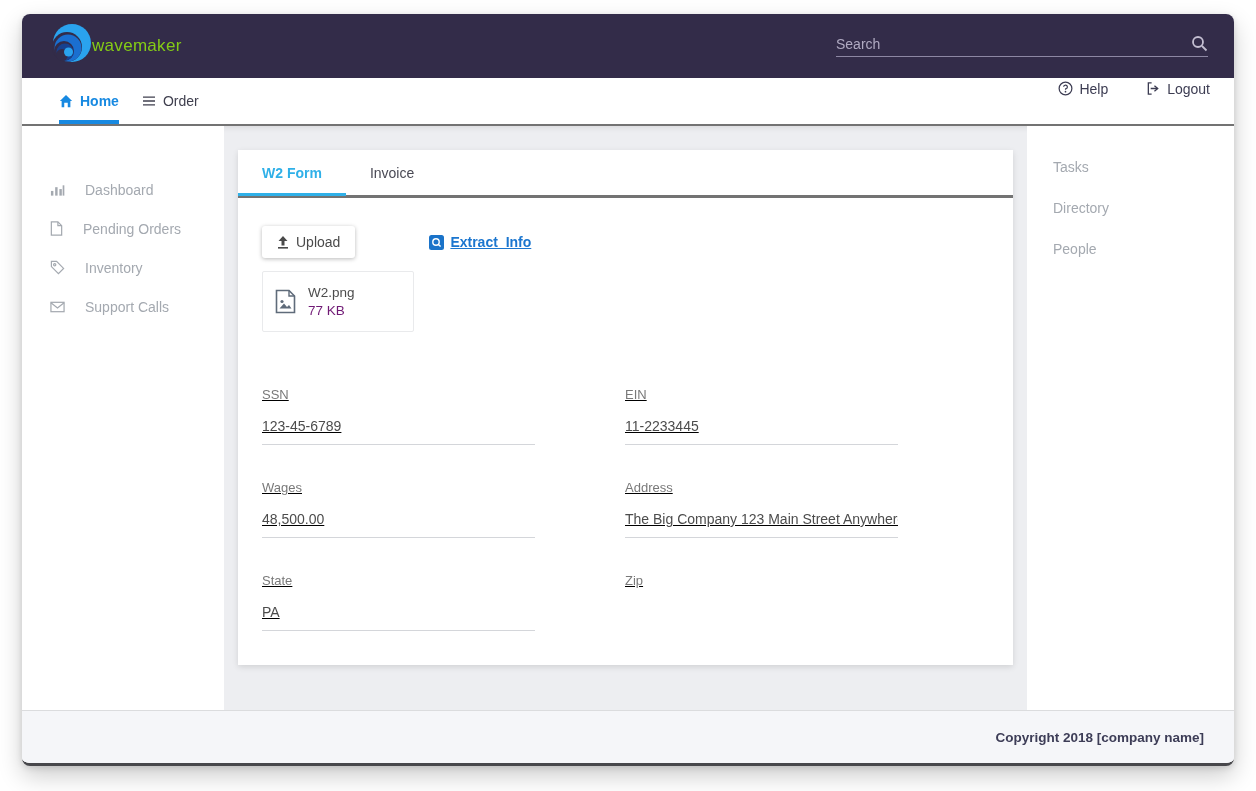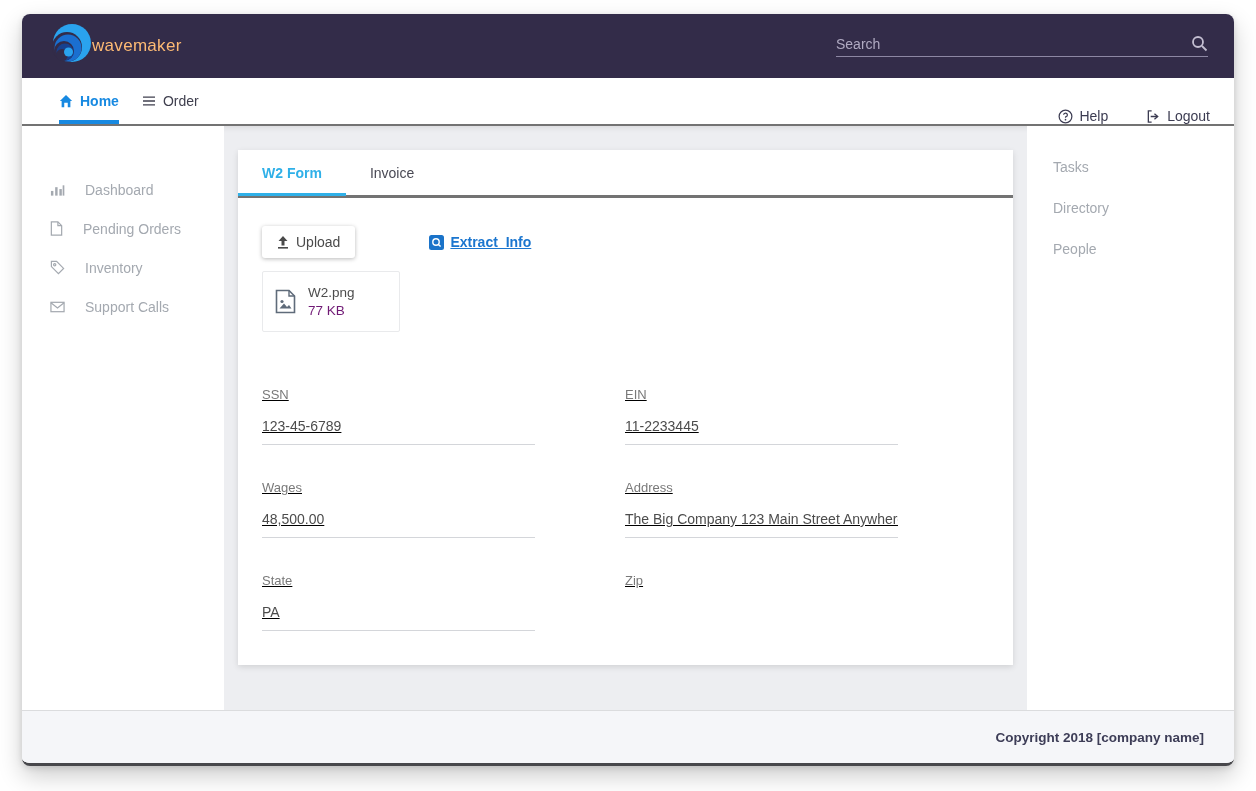--- a/index.html
+++ b/index.html
@@ -12,21 +12,21 @@
     box-shadow:0 10px 24px rgba(0,0,0,.20), 0 2px 6px rgba(0,0,0,.12);
     border-bottom:3px solid #47474b; background:#fff;
   }
 
   
   .app-header {
     height:64px; background:#332c49; flex:0 0 auto;
     display:flex; align-items:center; padding:0 22px;
   }
   .logo { display:flex; align-items:center; gap:2px; }
-  .logo-text { color:#fdba74; font-size:17px; letter-spacing:.3px; margin-left:-6px; margin-top:0; }
+  .logo-text { color:#84cc16; font-size:17px; letter-spacing:.3px; margin-left:-6px; margin-top:0; }
   .spacer { flex:1; }
   .search-wrap {
     width:372px; display:flex; align-items:center; border-bottom:1px solid #8d87a3;
     padding-bottom:4px; margin-right:4px;
   }
   .search-input {
     flex:1; background:transparent; border:none; outline:none;
     color:#e8e5f0; font-size:14px; font-family:inherit;
   }
   .search-input::placeholder { color:#b0aac2; }
@@ -37,21 +37,21 @@
     height:48px; background:#fff; border-bottom:2px solid #737373; flex:0 0 auto;
     display:flex; align-items:stretch; padding:0 24px 0 14px;
   }
   .nav-tab {
     display:flex; align-items:center; gap:7px; font-size:14px; cursor:pointer;
     margin-left:23px; border-bottom:4px solid transparent; padding-top:3px;
   }
   .nav-tab.active { color:#1789e1; border-bottom-color:#1789e1; font-weight:bold; }
   .nav-tab.inactive { color:#3f3f4e; }
   .nav-action {
-    display:flex; align-items:flex-end; gap:6px; font-size:14px; color:#3c3c52;
+    display:flex; align-items:flex-start; gap:6px; font-size:14px; color:#3c3c52;
     cursor:pointer; margin-left:38px; padding-top:3px;
   }
 
   
   .body-row { flex:1; display:flex; background:#edeef1; min-height:0;
     box-shadow:inset 0 7px 7px -6px rgba(0,0,0,.10); }
   .left-sidebar { width:202px; background:#fff; padding-top:44px; flex:0 0 auto; }
   .side-item {
     display:flex; align-items:center; gap:20px; padding:0 0 0 28px; height:39px;
     color:#a4a9b0; font-size:14px; cursor:pointer;
@@ -74,21 +74,21 @@
   .upload-btn {
     display:inline-flex; align-items:center; gap:7px; background:#fff; border:none;
     padding:8px 15px; font-size:14px; color:#4a4a4a; font-family:inherit; cursor:pointer;
     border-radius:3px; box-shadow:0 1px 4px rgba(0,0,0,.28);
   }
   .extract-link {
     margin-left:74px; display:inline-flex; align-items:center; gap:6px;
     color:#1b76cf; font-size:14px; font-weight:bold; text-decoration:underline; cursor:pointer;
   }
   .file-card {
-    margin-top:13px; width:138px; border:1px solid #e9eaec; border-radius:2px;
+    margin-top:13px; width:152px; border:1px solid #e9eaec; border-radius:2px;
     padding:13px 12px; display:flex; align-items:center; gap:12px; background:#fff;
   }
   .file-meta { display:flex; flex-direction:column; gap:3px; }
   .file-name { font-size:13.5px; color:#4c4c4c; }
   .file-size { font-size:13.5px; color:#701a75; }
 
   .form-grid {
     margin-top:55px; display:grid; grid-template-columns:273px 273px;
     column-gap:90px; row-gap:35px;text-decoration:underline;
   }

